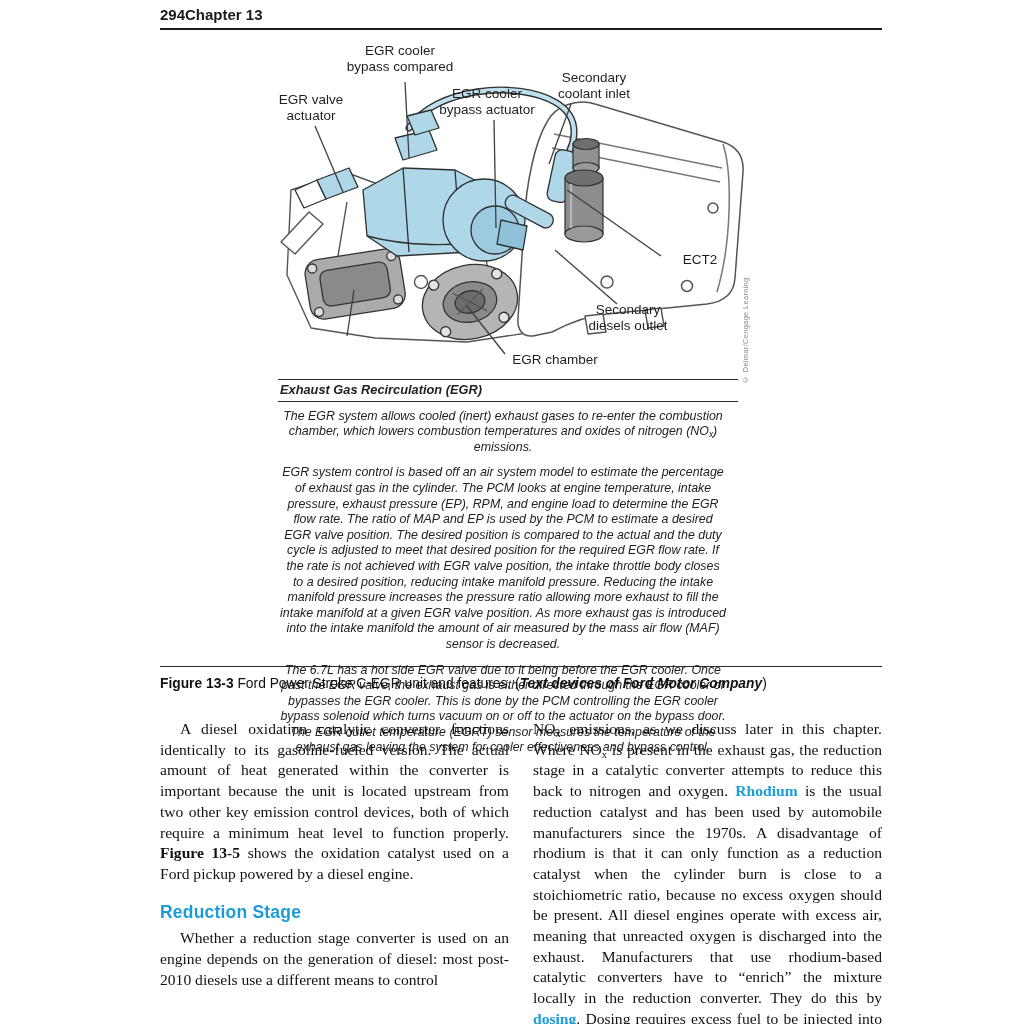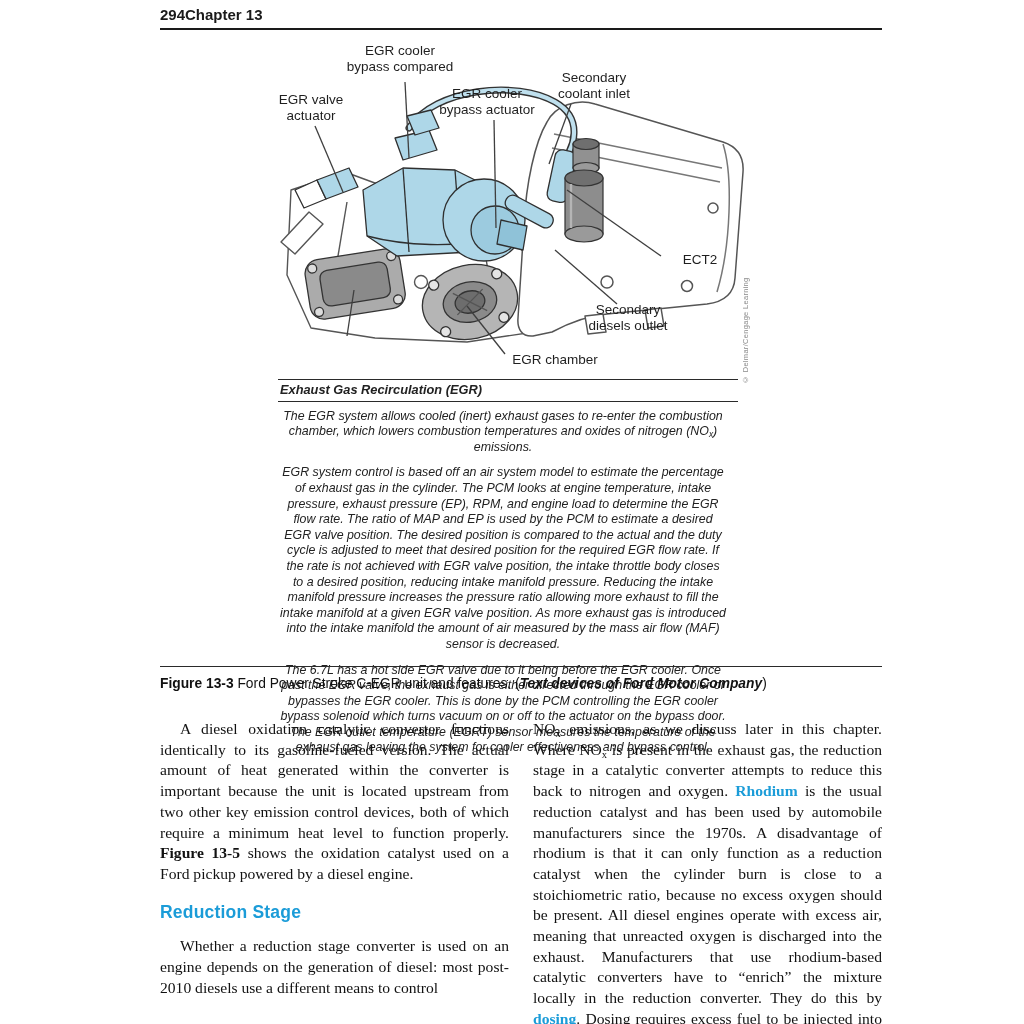--- a/index.html
+++ b/index.html
@@ -32,21 +32,21 @@
   .caption{position:absolute;left:160px;top:676px;width:722px;font-size:13.8px;color:#111;}
 
   
   .columns{position:absolute;left:160px;top:719px;width:722px;display:flex;gap:24px;
            font-family:"Liberation Serif",serif;font-size:15.6px;line-height:20.7px;
            text-align:justify;color:#111;}
   .col{width:349px;}
   .col p{margin:0;}
   .col p.indent{text-indent:20px;}
   .section-heading{font-family:"Liberation Sans",sans-serif;font-weight:bold;font-size:17.5px;
-           color:var(--accent,#1b9cd8);margin:17px 0 14px;letter-spacing:.2px;text-align:left;}
+           color:var(--accent,#1b9cd8);margin:17px 0 6px;letter-spacing:.2px;text-align:left;}
 
   
   .rs-b{font-weight:bold;text-align:center;}
   .rs-i{font-style:italic;}
   .rs-sub{font-size:68%;vertical-align:-0.25em;line-height:0;}
   .rs-c{color:var(--accent,#1b9cd8);}
 </style>
 </head>
 <body>
 

